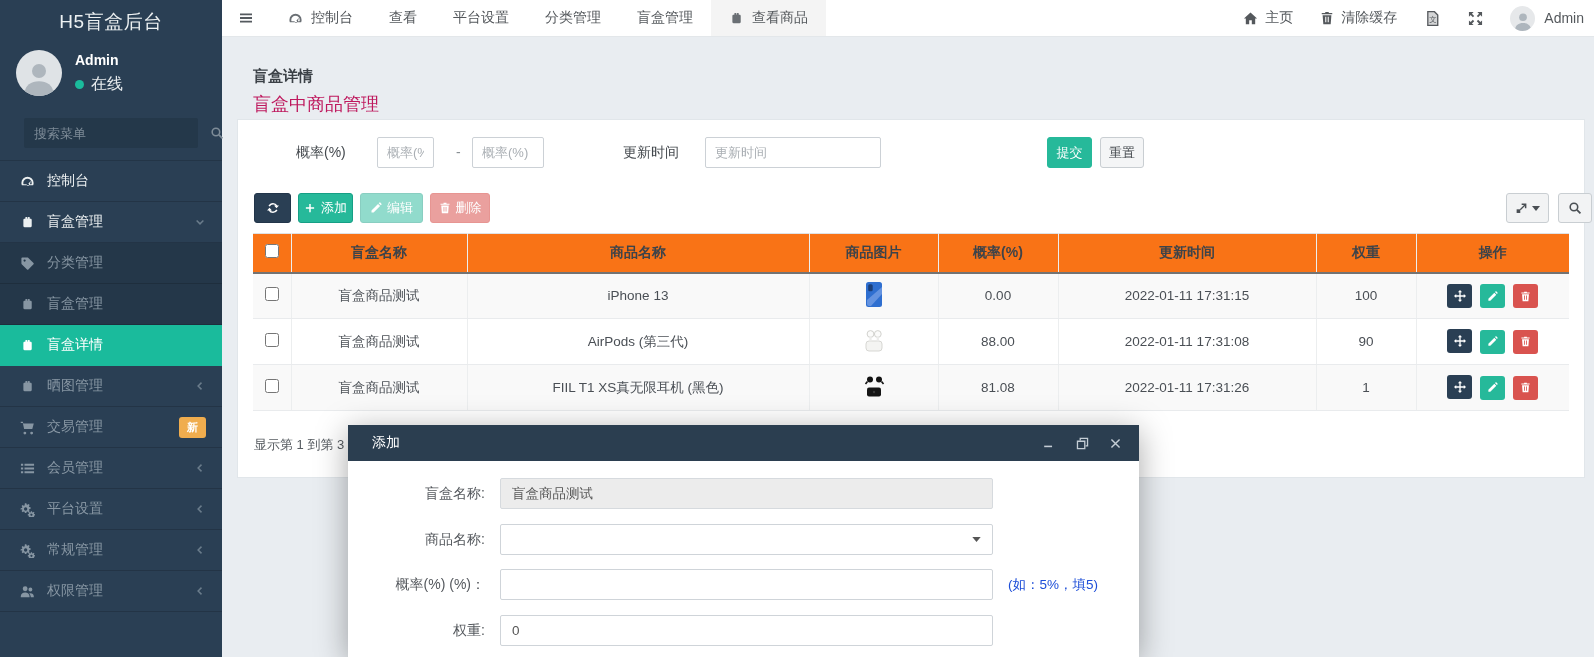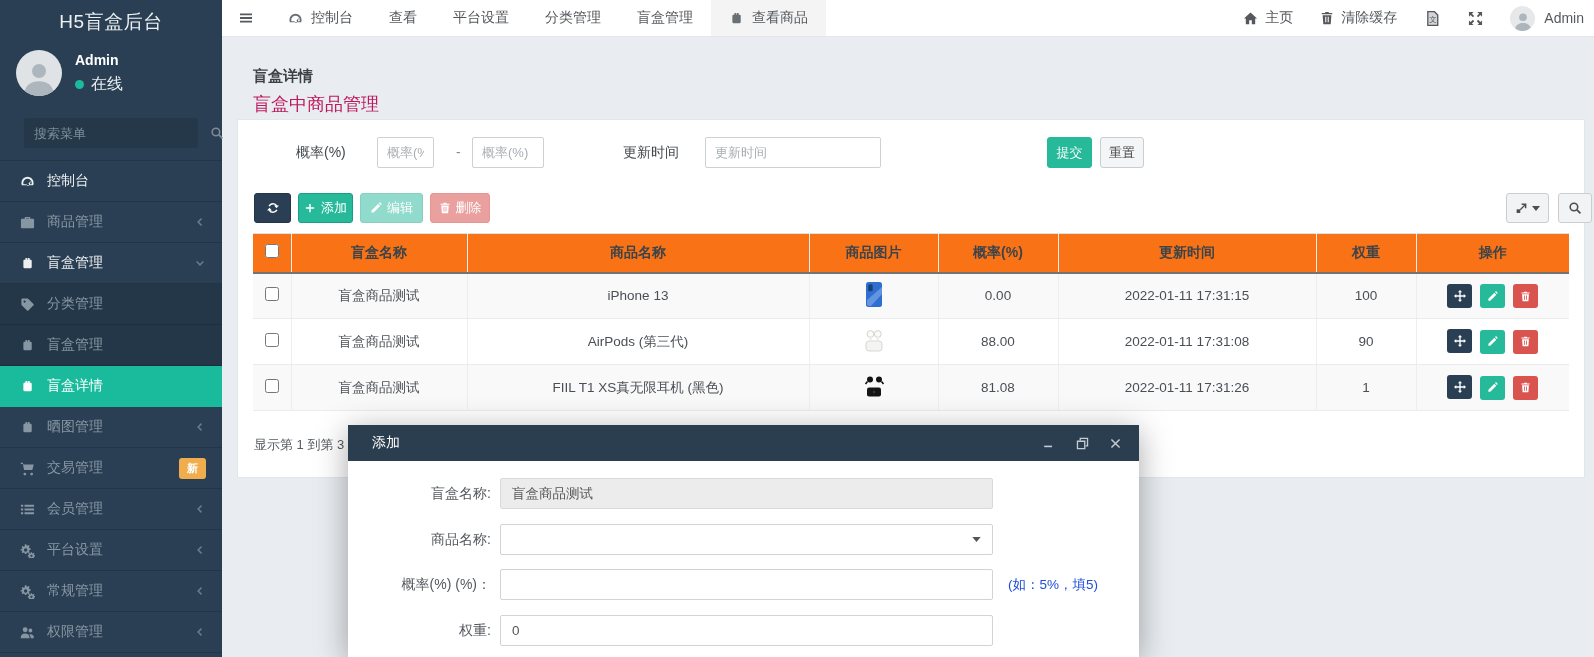--- a/index.html
+++ b/index.html
@@ -72,21 +72,21 @@
   .thumb { display:inline-flex; align-items:center; justify-content:center; height:28px; }
   .pageinfo { position:absolute; left:16px; top:316px; font-size:13px; color:#565b60; }
 
   
   .modal { position:absolute; left:348px; top:425px; width:791px; height:232px; background:#fff; box-shadow:0 6px 30px rgba(0,0,0,.35); z-index:20; }
   .modal-head { height:36px; background:#2B3E50; display:flex; align-items:center; padding:0 16px 0 24px; }
   .modal-title { color:#fff; font-size:14px; }
   .modal-ctrls { margin-left:auto; display:flex; align-items:center; gap:17px; color:#c4cdd5; }
   .mctl { cursor:pointer; display:inline-flex; align-items:center; justify-content:center; width:16px; height:16px; }
   .modal-body { position:relative; height:196px; background:#fff; }
-  .m-label { position:absolute; left:16px; width:127px; height:31px; line-height:31px; text-align:right; font-size:14px; color:#54585d; }
+  .m-label { position:absolute; left:10px; width:127px; height:31px; line-height:31px; text-align:right; font-size:14px; color:#54585d; }
   .m-input { position:absolute; left:152px; width:493px; height:31px; border:1px solid #cfd4d9; border-radius:2px; padding:0 11px; font-size:13.5px; color:#555; outline:none; background:#fff; }
   .m-input[readonly] { background:#ececec; border-color:#d6dade; }
   .m-select { position:absolute; left:152px; width:493px; height:31px; border:1px solid #cfd4d9; border-radius:2px; display:flex; align-items:center; justify-content:flex-end; padding:0 11px; cursor:pointer; color:#555; }
   .m-hint { position:absolute; left:660px; height:31px; line-height:31px; font-size:13.5px; color:#1d4ed8; white-space:nowrap; }
 </style>
 </head>
 <body>
 
 <svg width="0" height="0" style="position:absolute">
   <defs>
@@ -200,29 +200,20 @@
       <svg class="ico" width="14" height="14" style="color:#7e8c98">
           <use href="#i-search"></use>
         </svg>
     </div>
     <div class="menu">
       <div class="menu-item bright">
         <svg class="ico" width="15" height="15">
             <use href="#i-gauge"></use>
           </svg>
         <span class="mlbl">控制台</span>
-      </div>
-      <div class="menu-item">
-        <svg class="ico" width="15" height="15">
-            <use href="#i-briefcase"></use>
-          </svg>
-        <span class="mlbl">商品管理</span>
-        <svg class="ico chev" width="12" height="12">
-            <use href="#i-chevl"></use>
-          </svg>
       </div>
       <div class="menu-item bright">
         <svg class="ico" width="15" height="15">
             <use href="#i-box"></use>
           </svg>
         <span class="mlbl">盲盒管理</span>
         <svg class="ico chev" width="12" height="12">
             <use href="#i-chevd"></use>
           </svg>
       </div>

